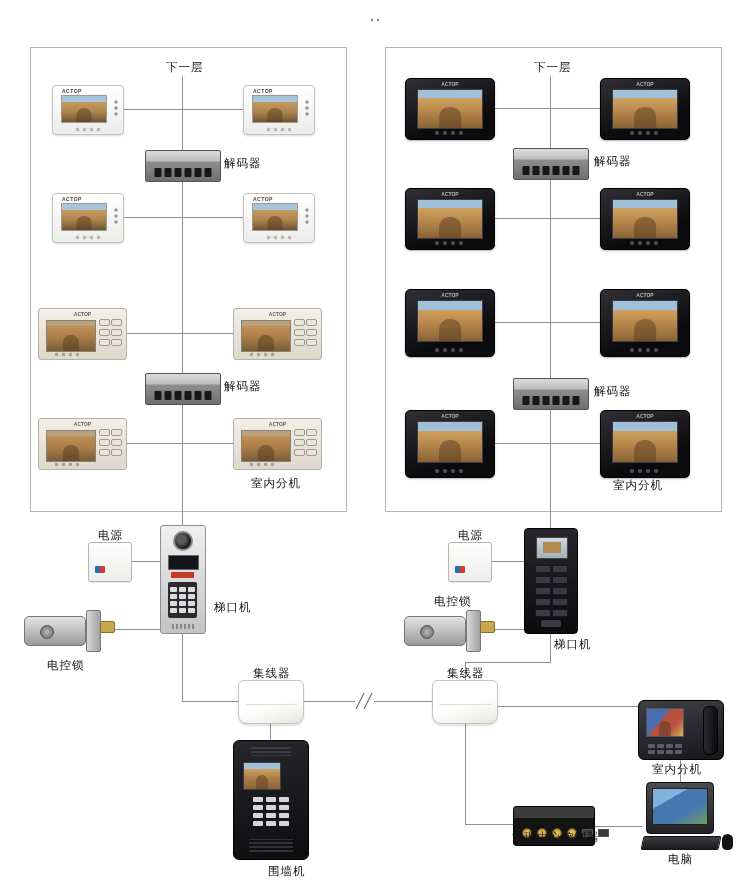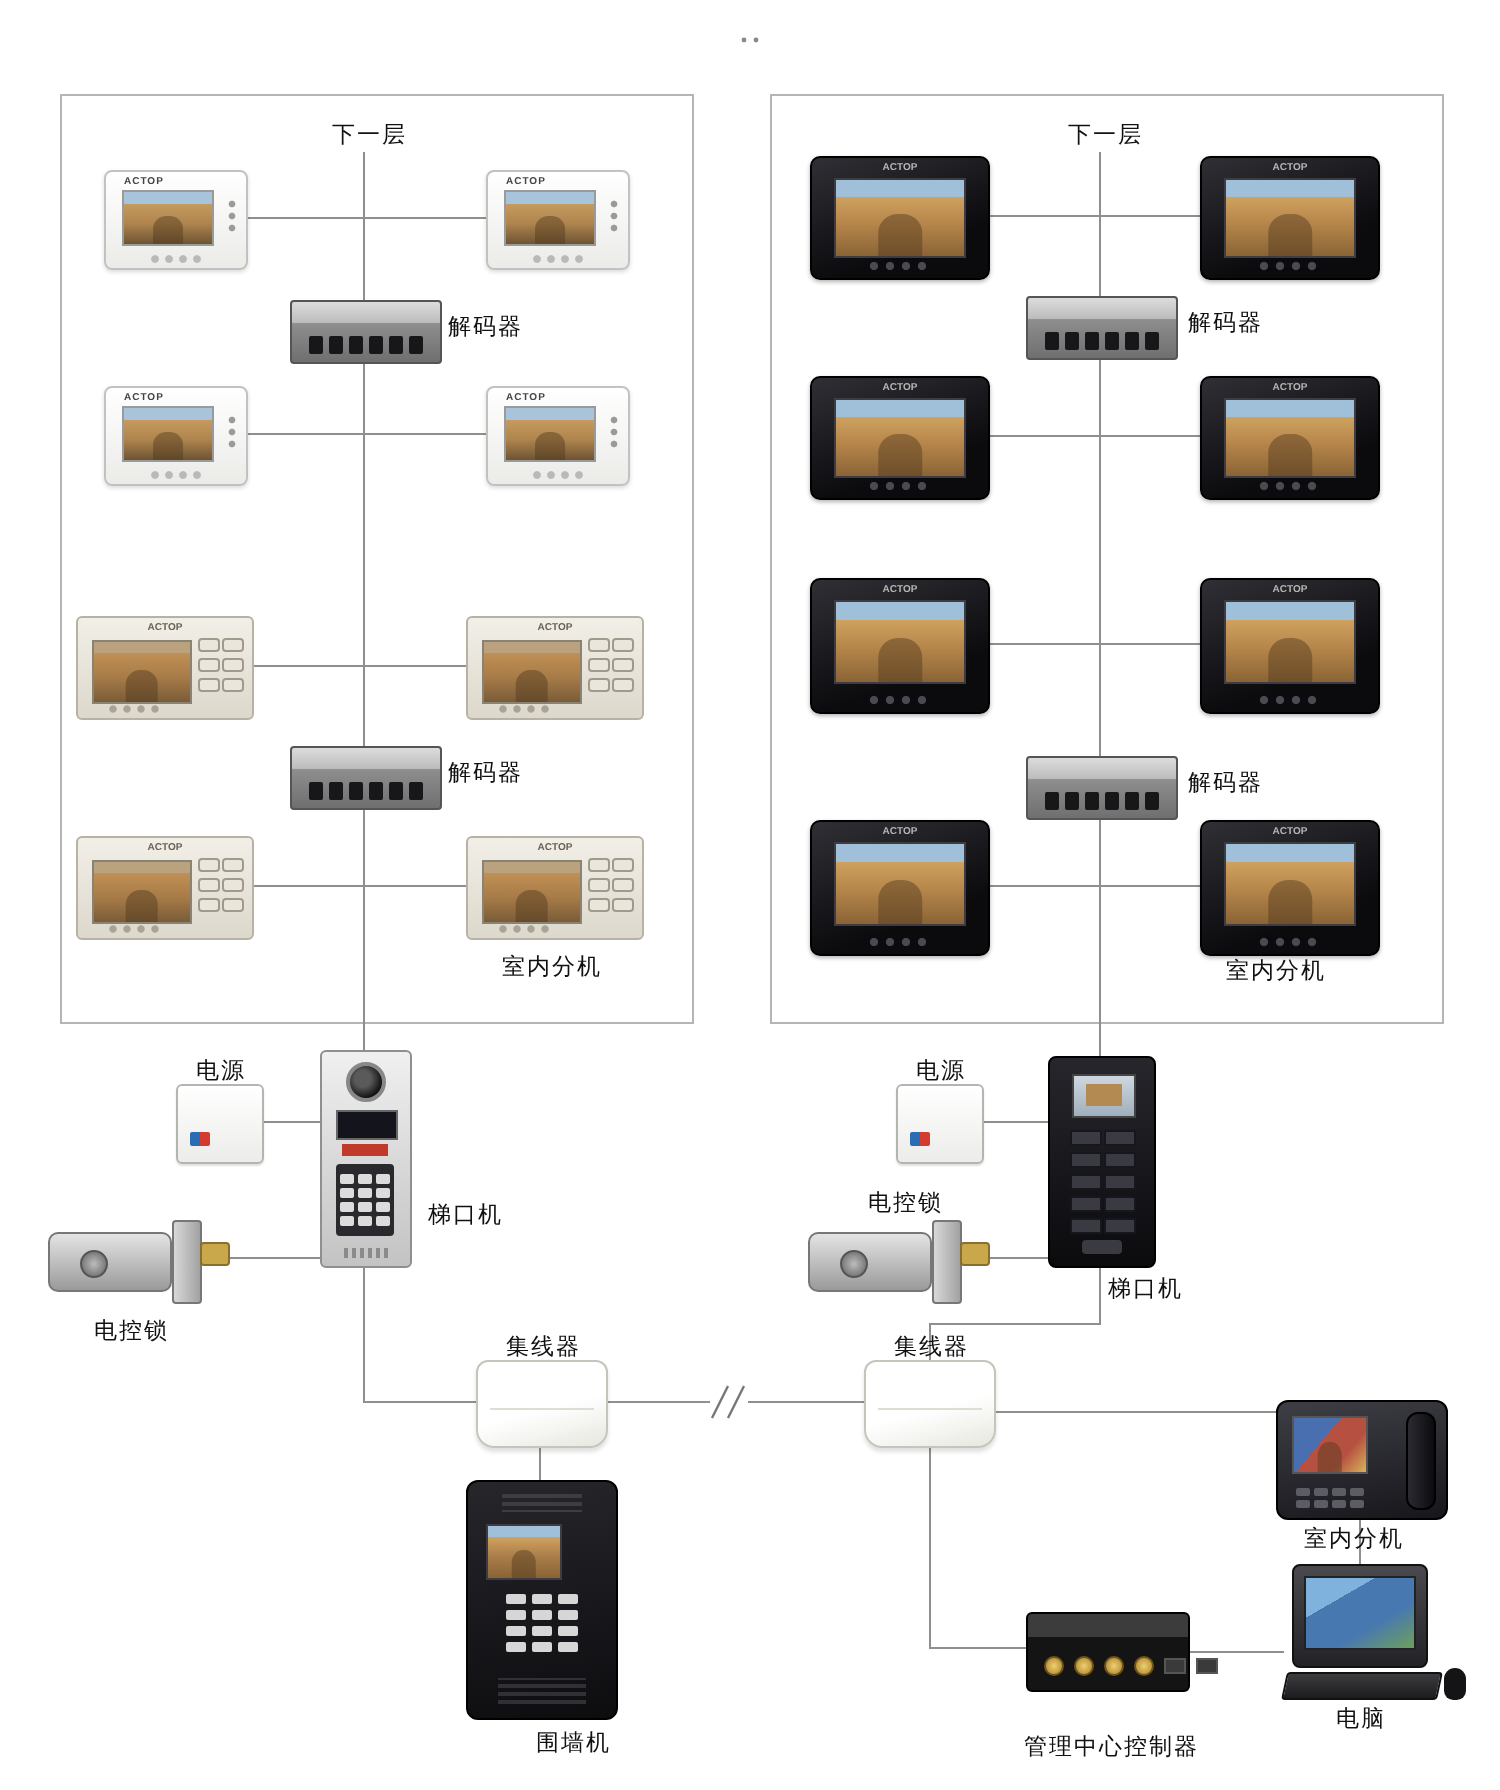--- a/index.html
+++ b/index.html
@@ -159,21 +159,21 @@
   <div class="lbl" style="left:98px;top:528px">电源</div>
   <div class="lbl" style="left:458px;top:528px">电源</div>
   <div class="lbl" style="left:214px;top:600px">梯口机</div>
   <div class="lbl" style="left:554px;top:637px">梯口机</div>
   <div class="lbl" style="left:47px;top:658px">电控锁</div>
   <div class="lbl" style="left:434px;top:594px">电控锁</div>
   <div class="lbl" style="left:253px;top:666px">集线器</div>
   <div class="lbl" style="left:447px;top:666px">集线器</div>
   <div class="lbl" style="left:268px;top:864px">围墙机</div>
   <div class="lbl" style="left:652px;top:762px">室内分机</div>
-  <div class="lbl" style="left:512px;top:866px">管理中心控制器</div>
+  <div class="lbl" style="left:512px;top:830px">管理中心控制器</div>
   <div class="lbl" style="left:668px;top:852px">电脑</div>
 
   <div class="dev monA" style="left:52px;top:85px">
     <span class="brand">ACTOP</span>
     <div class="scr"></div>
     <div class="side"></div>
     <div class="btns"></div>
   </div>
   <div class="dev monA" style="left:243px;top:85px">
     <span class="brand">ACTOP</span>

